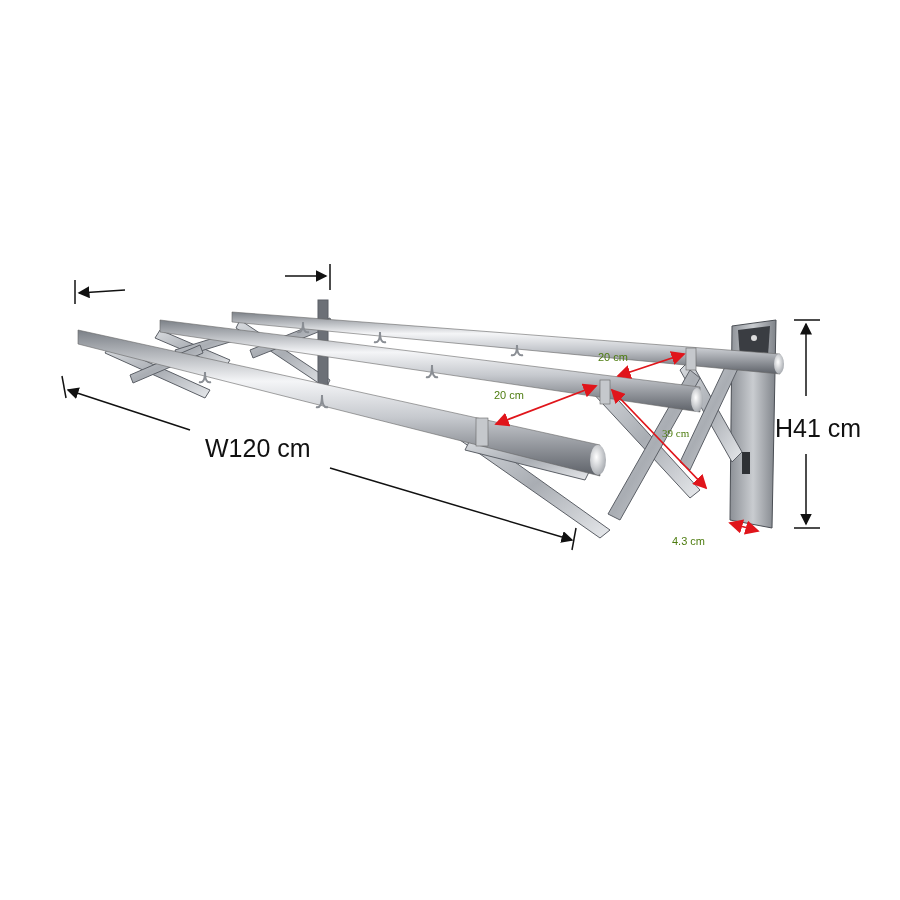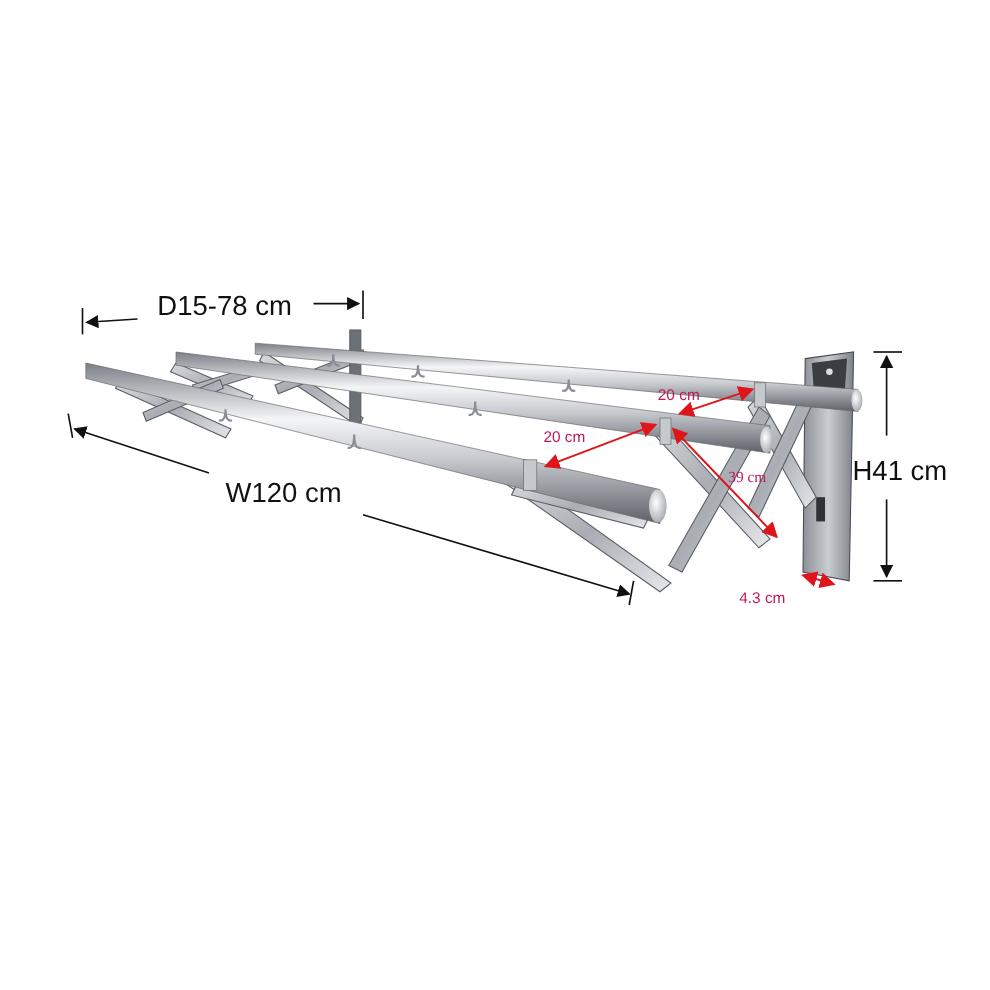--- a/index.html
+++ b/index.html
@@ -1,20 +1,20 @@
 <!DOCTYPE html>
 <html><head>
 <meta charset="utf-8">
 <style>
   html, body { margin:0; padding:0; background:#ffffff; }
   body { width:900px; height:900px; position:relative; overflow:hidden; font-family:"Liberation Sans", sans-serif; }
   .canvas { position:absolute; left:0; top:0; width:900px; height:900px; }
   .lbl { position:absolute; white-space:nowrap; }
   .lbl-black { color:#111111; font-size:25px; }
-  .lbl-red { color:#be185d; font-size:14px; }
+  .lbl-red { color:#4d7c0f; font-size:11px; }
 </style>
 </head>
 <body>
 
 <div class="canvas">
 <svg width="900" height="900" viewBox="0 0 900 900">
   <defs>
     <linearGradient id="rod" x1="0" y1="0" x2="0" y2="1">
       <stop offset="0" stop-color="#7b8087"></stop>
       <stop offset="0.35" stop-color="#f4f5f7"></stop>
@@ -107,20 +107,19 @@
   </g>
 
   <g stroke="#e0151b" stroke-width="1.8">
     <line x1="618" y1="376" x2="684" y2="354" marker-start="url(#arS)" marker-end="url(#ar)"></line>
     <line x1="496" y1="424" x2="596" y2="386" marker-start="url(#arS)" marker-end="url(#ar)"></line>
     <line x1="612" y1="390" x2="706" y2="488" marker-start="url(#arS)" marker-end="url(#ar)"></line>
     <line x1="730" y1="523" x2="758" y2="531" marker-start="url(#arS)" marker-end="url(#ar)"></line>
   </g>
 </svg>
 
-<div class="lbl lbl-black" style="left:143px;top:264px;">D15-78 cm</div>
 <div class="lbl lbl-black" style="left:205px;top:434px;">W120 cm</div>
 <div class="lbl lbl-black" style="left:775px;top:414px;text-align:right;">H41 cm</div>
 <div class="lbl lbl-red" style="left:598px;top:351px;">20 cm</div>
 <div class="lbl lbl-red" style="left:494px;top:389px;">20 cm</div>
 <div class="lbl lbl-red" style="left:662px;top:427px;font-family:Liberation Serif, serif;">39 cm</div>
 <div class="lbl lbl-red" style="left:672px;top:535px;">4.3 cm</div>
 </div>
 
 </body></html>

